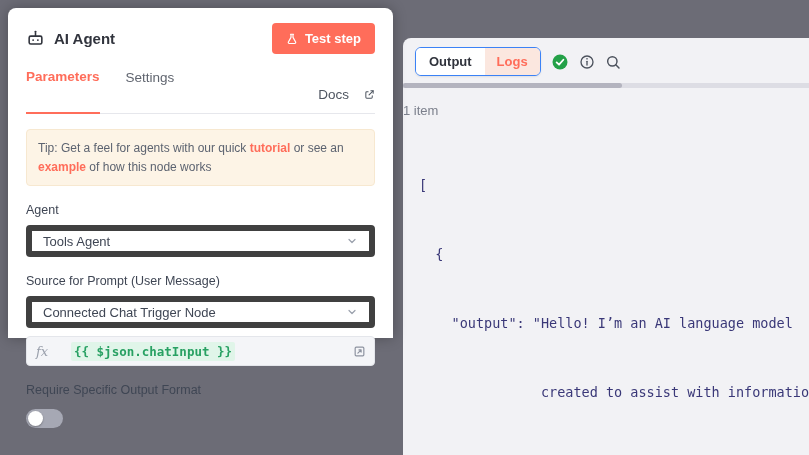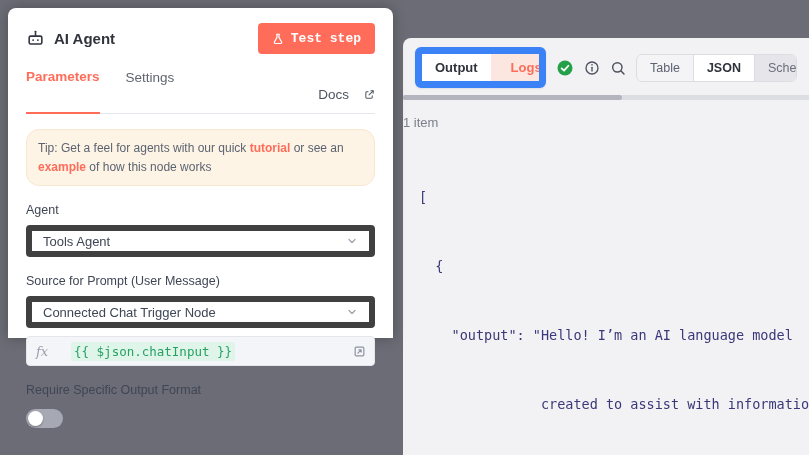--- a/index.html
+++ b/index.html
@@ -16,58 +16,58 @@
     background: #ffffff; border-radius: 8px 8px 0 0;
     box-shadow: 0 0 14px rgba(0,0,0,.28);
     padding: 0 18px; z-index: 3;
   }
   .card-header { display: flex; align-items: center; gap: 9px; padding-top: 15px; }
   .card-title { font-size: 15px; font-weight: 700; color: #31343d; }
   .test-step {
     margin-left: auto; background: #ff6d5a; color: #fff; border: none;
     border-radius: 4px; font-size: 13px; font-weight: 600; padding: 8px 14px;
     display: flex; align-items: center; gap: 7px; cursor: pointer;
-    font-family: Liberation Mono, monospace;
+    font-family: Liberation Sans, sans-serif;
   }
   .tabs { display: flex; align-items: flex-end; gap: 26px; margin-top: 15px; border-bottom: 1px solid #e6e7ec; }
   .tab { font-size: 13.5px; padding-bottom: 28px; color: #60656f; cursor: pointer; }
   .tab.active { color: #ff6d5a; font-weight: 700; border-bottom: 2px solid #ff6d5a; margin-bottom: -1px; }
   .docs { margin-left: auto; display: flex; gap: 15px; align-items: center; color: #4e5560; font-size: 13.5px; padding-bottom: 11px; cursor: pointer; }
 
   .tip {
     margin-top: 15px; background: #fdf4e6; border: 1px solid #f7e8d0;
-    border-radius: 13px; padding: 9px 11px; font-size: 12px; line-height: 1.55; color: #5c6370;
+    border-radius: 4px; padding: 9px 11px; font-size: 12px; line-height: 1.55; color: #5c6370;
   }
   .tip .lnk { color: #ff6d5a; font-weight: 700; cursor: pointer; }
 
   .fgroup-label { display: block; margin-top: 17px; font-size: 12.5px; color: #3f4654; }
   .select {
     margin-top: 8px; height: 32px; border: 6px solid #404040; border-radius: 4px;
     display: flex; align-items: center; justify-content: space-between;
     padding: 0 11px; font-size: 13px; color: #3f4654; background: #fff; cursor: pointer;
   }
 
   .expr { margin-top: 8px; height: 30px; background: #f4f5f8; border: 1px solid #e4e6eb; border-radius: 4px; display: flex; align-items: center; gap: 14px; }
   .fx { width: 30px; text-align: center; font-family: "DejaVu Serif", serif; font-style: italic; font-size: 13px; color: #9aa0ac; }
-  .expr-code { font-family: "DejaVu Sans Mono", monospace; font-size: 12.5px; color: #28a163; background: #e0f5e9; padding: 2px 3px; border-radius: 2px; }
+  .expr-code { font-family: "DejaVu Sans Mono", monospace; font-size: 12.5px; color: #28a163; background: #e0f5e9; padding: 2px 3px; border-radius: 2px; font-weight: bold; }
   .expand { margin-left: auto; margin-right: 8px; color: #8d93a0; display: flex; cursor: pointer; }
   .helper { margin-top: 7px; font-size: 12px; color: #8d93a0; }
 
   .toggle { margin-top: 12px; width: 37px; height: 19px; border-radius: 10px; background: #a6a8b4; position: relative; cursor: pointer; }
   .toggle .knob { position: absolute; left: 2px; top: 2px; width: 15px; height: 15px; border-radius: 50%; background: #fff; box-shadow: 0 1px 2px rgba(0,0,0,.3); }
 
   
   .output-panel {
     position: absolute; left: 403px; top: 38px; right: 0; bottom: 0;
     background: #f2f2f5; border-top-left-radius: 8px; overflow: hidden; z-index: 2;
   }
   .controls { display: flex; align-items: center; gap: 10px; padding: 9px 12px 7px 12px; }
-  .ol-toggle { display: flex; border-radius: 6px; overflow: hidden; border: 7px solid #3b82f6; box-shadow: 0 1px 2px rgba(0,0,0,.08); }
+  .ol-toggle { display: flex; border-radius: 6px; overflow: hidden; border: 1px solid #3b82f6; box-shadow: 0 1px 2px rgba(0,0,0,.08); }
   .ol-output { background: #fff; color: #30333c; font-size: 13px; font-weight: 600; padding: 6px 13px; cursor: pointer; }
-  .ol-logs { background: #fbe7df; color: #ff6d5a; font-size: 13px; font-weight: 600; padding: 6px 20px; cursor: pointer; }
+  .ol-logs { background: #fbe7df; color: #ff6d5a; font-size: 13px; font-weight: 600; padding: 6px 12px; cursor: pointer; }
   .icon-btn { display: flex; align-items: center; cursor: pointer; }
   .status-icon { display: flex; align-items: center; }
   .view-tabs { margin-left: auto; display: flex; align-items: center; background: #f4f4f7; border: 1px solid #dcdce3; border-radius: 6px; overflow: hidden; }
   .vtab { font-size: 12.5px; color: #5d6270; padding: 6px 13px; cursor: pointer; }
   .vtab.active { background: #fff; border-left: 1px solid #dcdce3; border-right: 1px solid #dcdce3; color: #2f323c; font-weight: 600; }
   .vtab.dim { background: #e5e5ea; color: #6a6f7b; }
 
   .hscroll { height: 5px; background: #dddde4; position: relative; cursor: pointer; }
   .hscroll .thumb { position: absolute; left: 0; top: 0; height: 5px; width: 54%; background: #b4b4bf; border-radius: 3px; }
 
@@ -179,25 +179,20 @@
           <line x1="12" y1="11" x2="12" y2="16.5" stroke-linecap="round"></line>
           <circle cx="12" cy="7.3" r="1.2" fill="#4c525d" stroke="none"></circle>
         </svg>
     </span>
     <span class="icon-btn">
       <svg width="16" height="16" viewBox="0 0 24 24" fill="none" stroke="#4c525d" stroke-width="2.2" stroke-linecap="round">
           <circle cx="11" cy="11" r="7"></circle>
           <line x1="16.2" y1="16.2" x2="21" y2="21"></line>
         </svg>
     </span>
-    <div class="view-tabs">
-      <span class="vtab">Table</span>
-      <span class="vtab active">JSON</span>
-      <span class="vtab dim">Schema</span>
-    </div>
   </div>
 
   <div class="hscroll">
     <span class="thumb"></span>
   </div>
 
   <div class="items-count">1 item</div>
 
   <div class="json-view">
     <div class="json-line">[</div>

